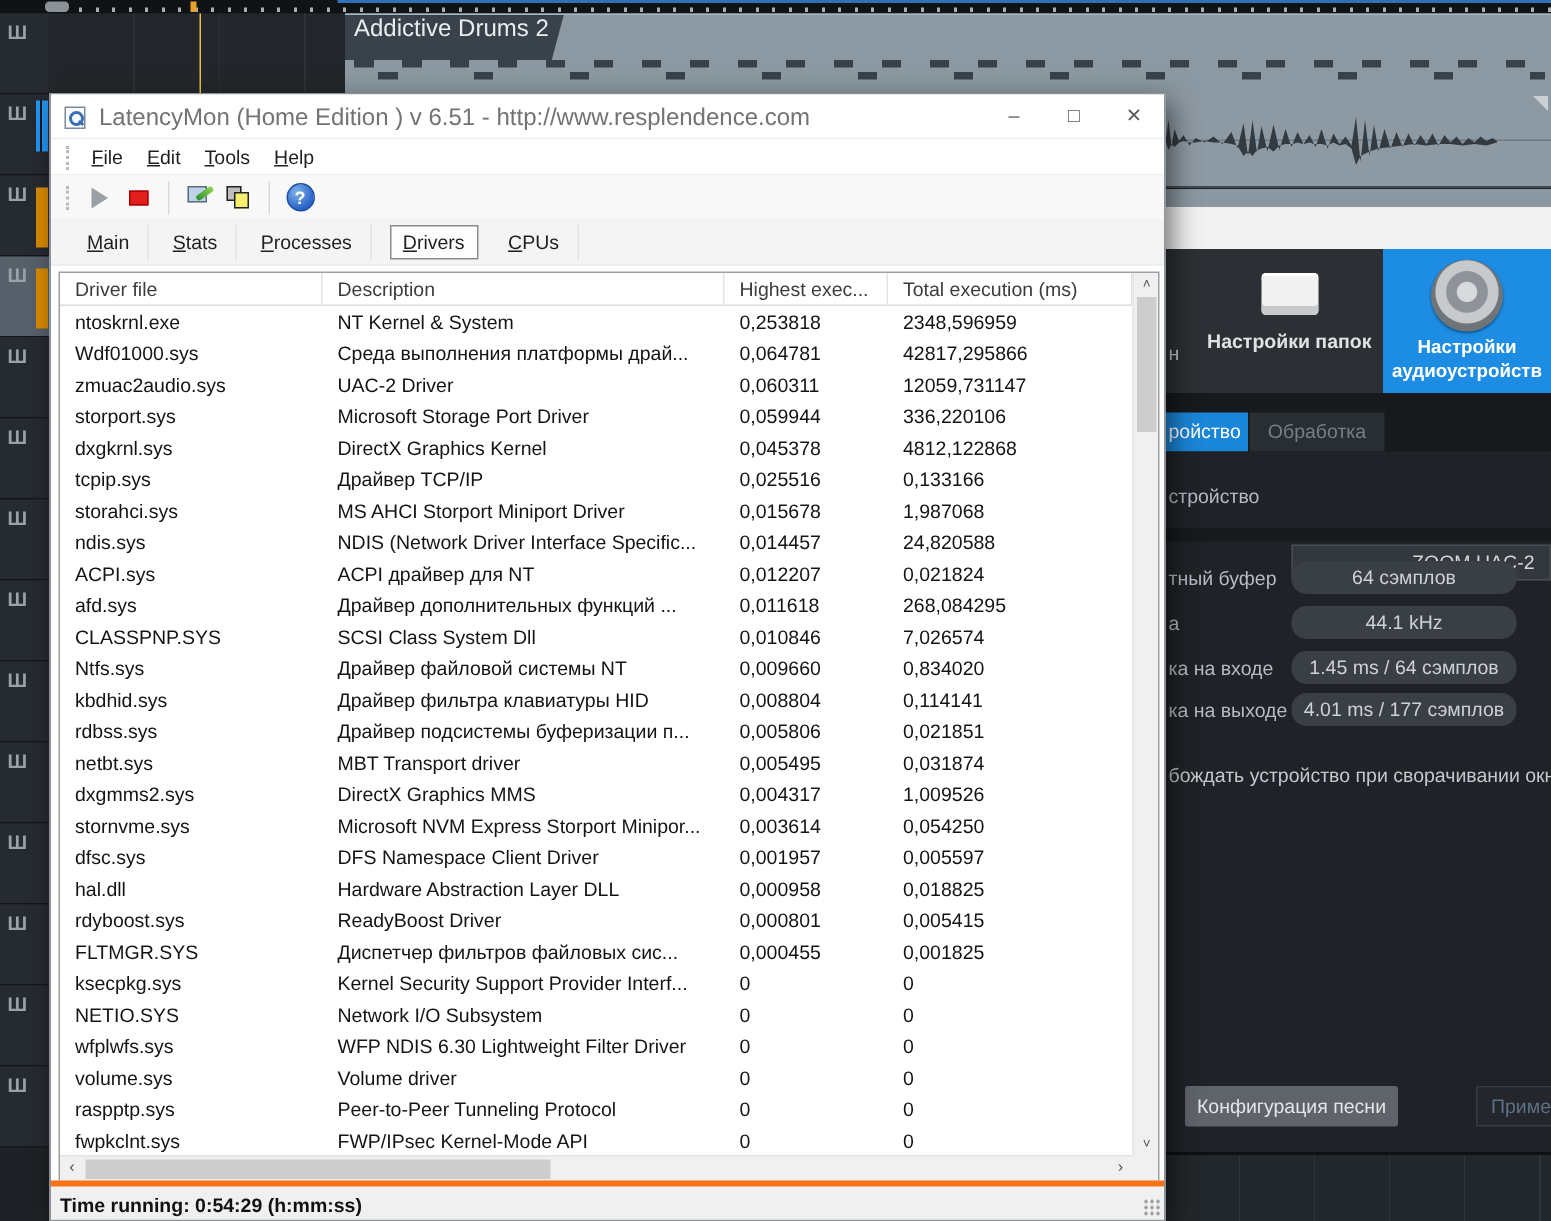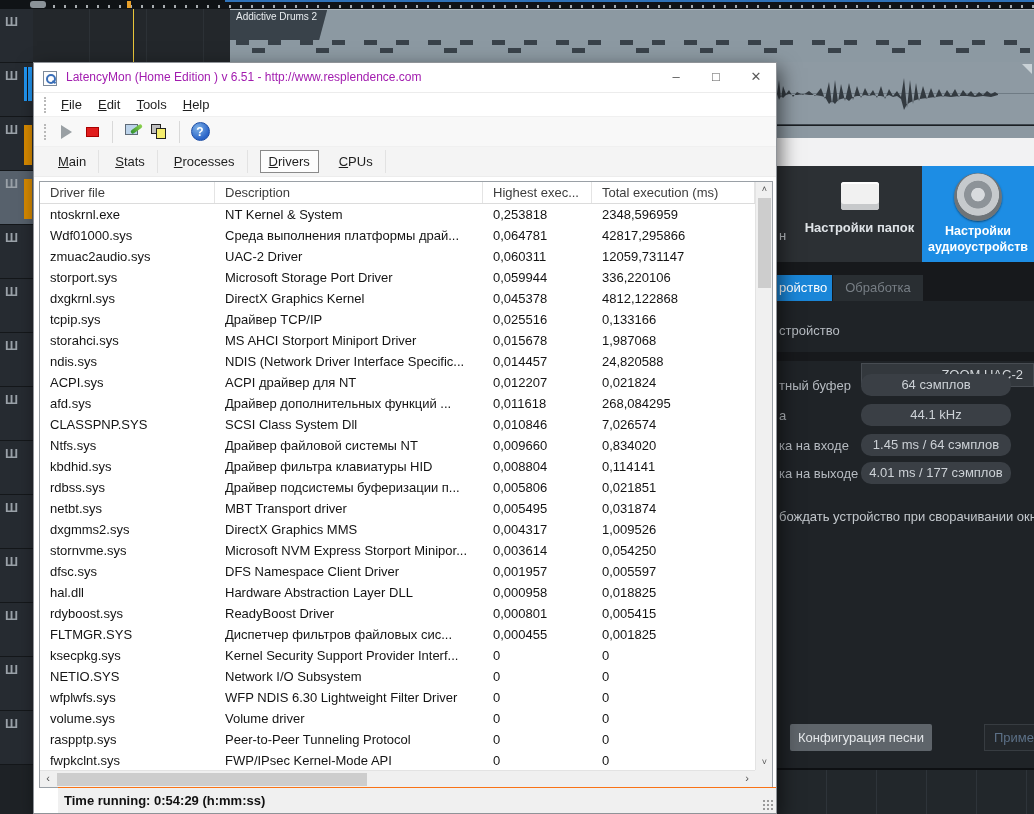--- a/index.html
+++ b/index.html
@@ -21,21 +21,21 @@
   .track-cell .tk-icon{position:absolute;left:5px;top:6px;color:#9aa1a8;font-size:13px;font-weight:bold;line-height:1;}
   .track-cell .bar{position:absolute;right:1px;top:8px;width:8px;height:40px;}
   .track-cell .bar.blue{background:linear-gradient(90deg,#2196f3 0 3px,#12161a 3px 4px,#2196f3 4px 8px);height:34px;top:4px;}
   .track-cell .bar.orange{background:#d98b00;}
 
   .timeline{position:absolute;left:33px;top:9px;width:1001px;height:53px;background:#23272b;
     background-image:repeating-linear-gradient(90deg,transparent 0 56px,#2c3136 56px 57px);}
   .playhead{position:absolute;left:100px;top:0;width:1px;height:53px;background:#e8c53a;}
   .midi-clip{position:absolute;left:197px;top:0;right:0;height:53px;background:#8c99a2;border-top:1px solid #aab4bb;}
   .clip-tab{position:absolute;left:0;top:0;height:30px;padding:1px 10px 0 6px;background:#39424a;color:#e9edf0;
-    font-size:10px;white-space:nowrap;clip-path:polygon(0 0,100% 0,calc(100% - 8px) 100%,0 100%);}
+    font-size:16px;white-space:nowrap;clip-path:polygon(0 0,100% 0,calc(100% - 8px) 100%,0 100%);}
   .midi-dashes{position:absolute;left:6px;right:4px;top:30px;height:5px;
     background:repeating-linear-gradient(90deg,#39424a 0 13px,transparent 13px 32px);}
   .midi-dashes.row2{top:38px;background:repeating-linear-gradient(90deg,transparent 0 16px,#39424a 16px 29px,transparent 29px 64px);}
 
   .wave-clip{position:absolute;left:777px;top:62px;width:257px;height:63px;background:#8e9aa3;border-bottom:1px solid #3f474e;}
   .wave-clip .centerline{position:absolute;left:0;right:0;top:31px;height:1px;background:#6f7b84;}
   .wave-clip svg{position:absolute;left:0;top:6px;}
   .wave-corner{position:absolute;right:2px;top:2px;width:0;height:0;
     border-top:10px solid #c9d1d6;border-left:10px solid transparent;}
   .grey-strip{position:absolute;left:777px;top:126px;width:257px;height:12px;background:#8c98a1;}
@@ -80,21 +80,21 @@
   .bottom-grid{position:absolute;left:777px;top:768px;width:257px;height:46px;background:#22272b;border-top:2px solid #0e1013;
     background-image:repeating-linear-gradient(90deg,transparent 0 49px,#2e343a 49px 50px);}
 
   
   .lm-window{position:absolute;left:33px;top:62px;width:744px;height:752px;background:#ffffff;
     border:1px solid #8f9398;box-shadow:4px 6px 18px rgba(0,0,0,.55);}
   .lm-titlebar{position:relative;height:30px;background:#fff;border-bottom:1px solid #ececec;}
   .lm-appicon{position:absolute;left:9px;top:8px;width:14px;height:15px;background:#fdfdfd;border:1px solid #7d8a99;}
   .lm-appicon:before{content:"";position:absolute;left:2px;top:2px;width:6px;height:6px;border:2px solid #3a6fb8;border-radius:50%;}
   .lm-appicon:after{content:"";position:absolute;left:8px;top:9px;width:4px;height:2px;background:#3a6fb8;transform:rotate(40deg);}
-  .lm-title{position:absolute;left:32px;top:7px;font-size:12px;color:#a21caf;white-space:nowrap;}
+  .lm-title{position:absolute;left:32px;top:7px;font-size:16px;color:#737373;white-space:nowrap;}
   .lm-controls{position:absolute;right:0;top:0;height:30px;display:flex;}
   .lm-ctl{width:40px;height:30px;text-align:center;line-height:28px;color:#5a5a5a;font-size:13px;}
   .lm-menubar{position:relative;height:24px;background:#fff;display:flex;align-items:center;padding-left:10px;
     border-bottom:1px solid #f0f0f0;}
   .drag-dots{width:3px;height:16px;border-left:2px dotted #b9b9b9;margin-right:6px;}
   .lm-menuitem{font-size:13px;color:#1f1f1f;padding:0 8px;}
   .lm-toolbar{position:relative;height:30px;background:#f8f8f8;display:flex;align-items:center;padding-left:10px;
     border-bottom:1px solid #f0f0f0;}
   .tb-sep{width:1px;height:22px;background:#d9d9d9;margin:0 7px;}
   .tb-btn{width:26px;height:24px;display:flex;align-items:center;justify-content:center;position:relative;}
@@ -126,21 +126,21 @@
   .vsb{position:absolute;right:0;top:0;bottom:17px;width:17px;background:#f0f0f0;border-left:1px solid #e3e3e3;}
   .vsb .arr{position:absolute;left:0;width:17px;height:15px;color:#505050;font-size:9px;text-align:center;line-height:14px;}
   .vsb .arr.up{top:0;} .vsb .arr.dn{bottom:0;}
   .vsb .thumb{position:absolute;left:2px;top:16px;width:13px;height:90px;background:#cdcdcd;}
   .hsb{position:absolute;left:0;right:17px;bottom:0;height:17px;background:#f0f0f0;border-top:1px solid #e3e3e3;}
   .hsb .arr{position:absolute;top:0;width:16px;height:17px;color:#505050;font-size:11px;text-align:center;line-height:15px;}
   .hsb .arr.lf{left:0;} .hsb .arr.rt{right:0;}
   .hsb .thumb{position:absolute;left:17px;top:2px;width:310px;height:13px;background:#cdcdcd;}
   .sb-corner{position:absolute;right:0;bottom:0;width:17px;height:17px;background:#f0f0f0;}
 
-  .lm-statusbar{position:absolute;left:0;right:0;bottom:0;height:26px;background:#f0f0f0;border-top:1px solid #f97316;margin-left:24px;}
+  .lm-statusbar{position:absolute;left:0;right:0;bottom:0;height:26px;background:#f0f0f0;border-top:4px solid #f97316;}
   .lm-status{position:absolute;left:6px;top:5px;font-size:13px;font-weight:bold;color:#111;}
   .grip{position:absolute;right:2px;bottom:2px;width:12px;height:12px;
     background:radial-gradient(circle at 2px 2px,#9a9a9a 1px,transparent 1.2px);background-size:4px 4px;}
 </style>
 </head>
 <body>
 
 <div class="stage">
 
   <div class="ruler">

